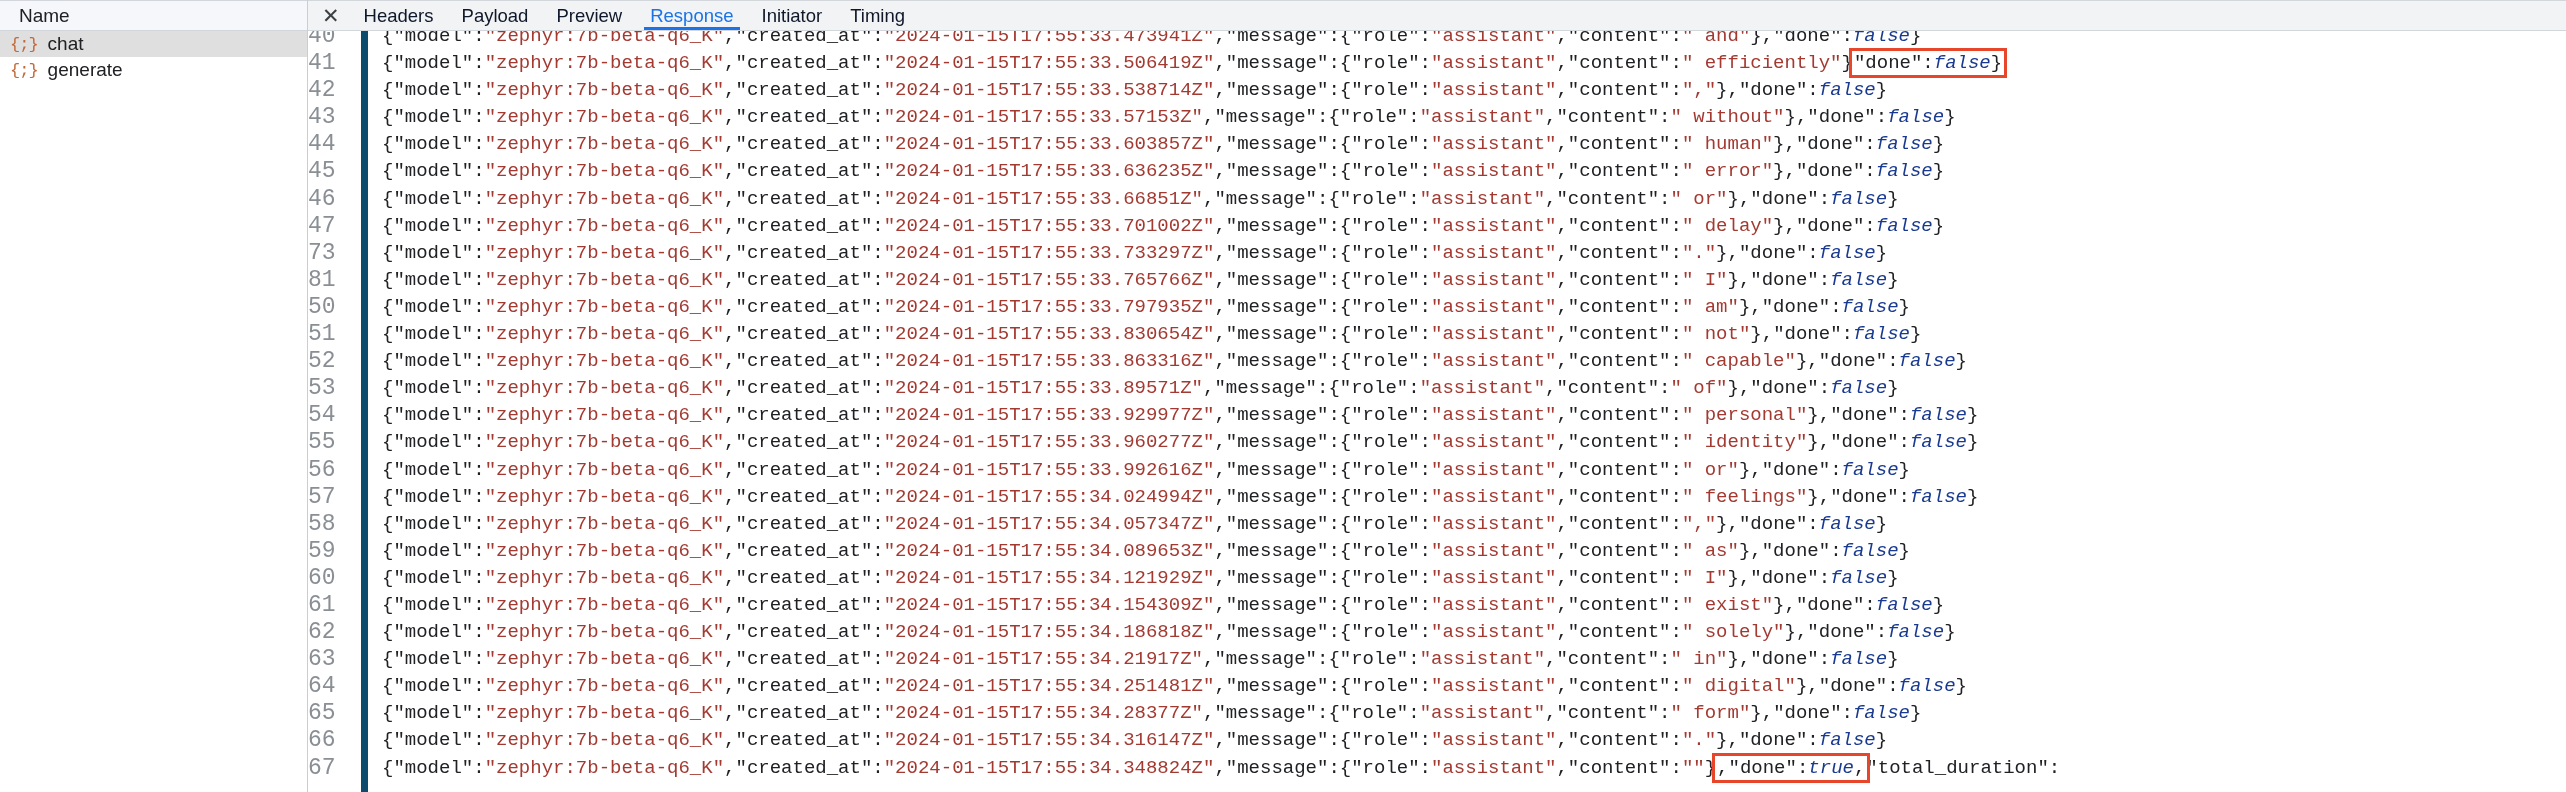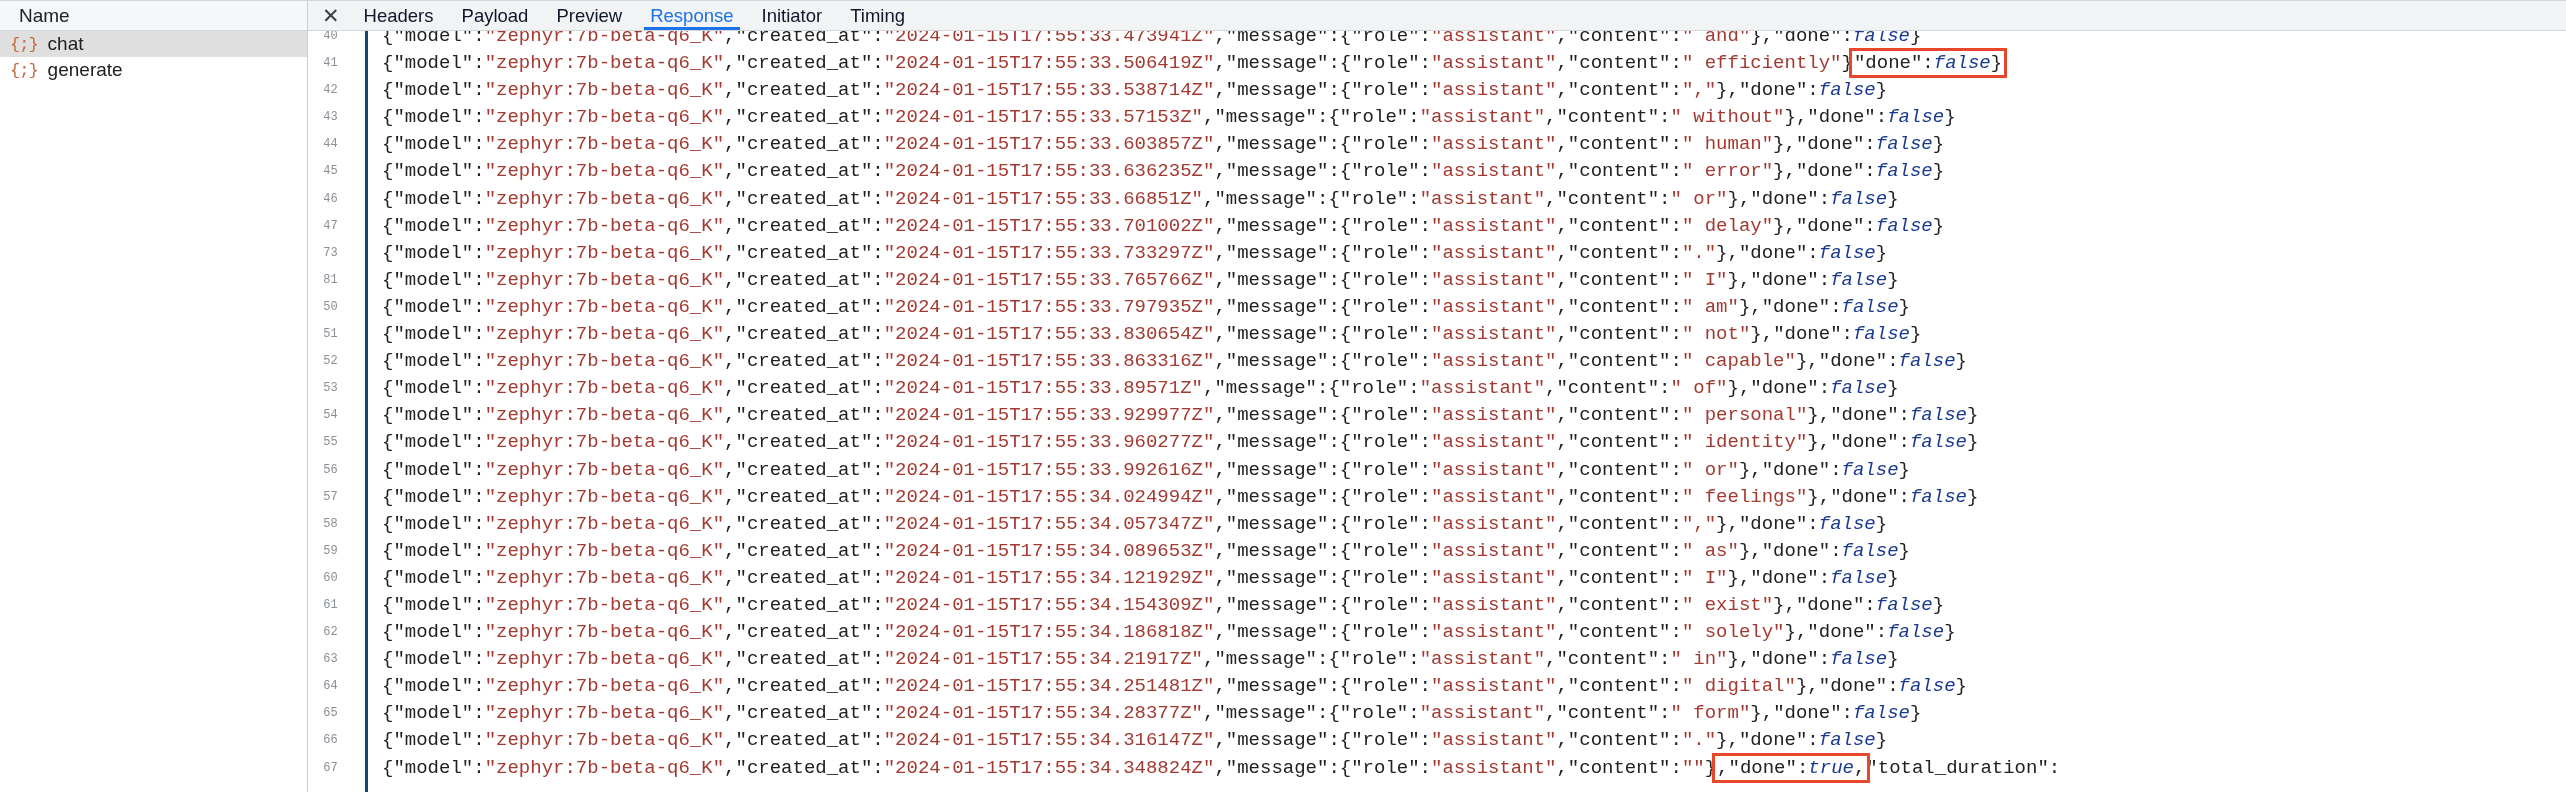--- a/index.html
+++ b/index.html
@@ -98,25 +98,25 @@
     flex: 1;
     display: flex;
     background: #ffffff;
     overflow: hidden;
     position: relative;
     padding-top: 2px;
   }
   #gutter {
     width: 60px;
     min-width: 60px;
-    text-align: center;
+    text-align: left;
     padding-right: 12px;
-    border-right: 3px solid #0c4a6e;
+    border-right: 7px solid #0c4a6e;
     font-family: "Liberation Mono", "DejaVu Sans Mono", monospace;
-    font-size: 12px;
+    font-size: 23px;
     line-height: 27.1px;
     color: #8a8f95;
     user-select: none;
   }
   #code-lines {
     flex: 1;
     padding-left: 14px;
     font-family: "Liberation Mono", "DejaVu Sans Mono", monospace;
     font-size: 19px;
     line-height: 27.1px;

